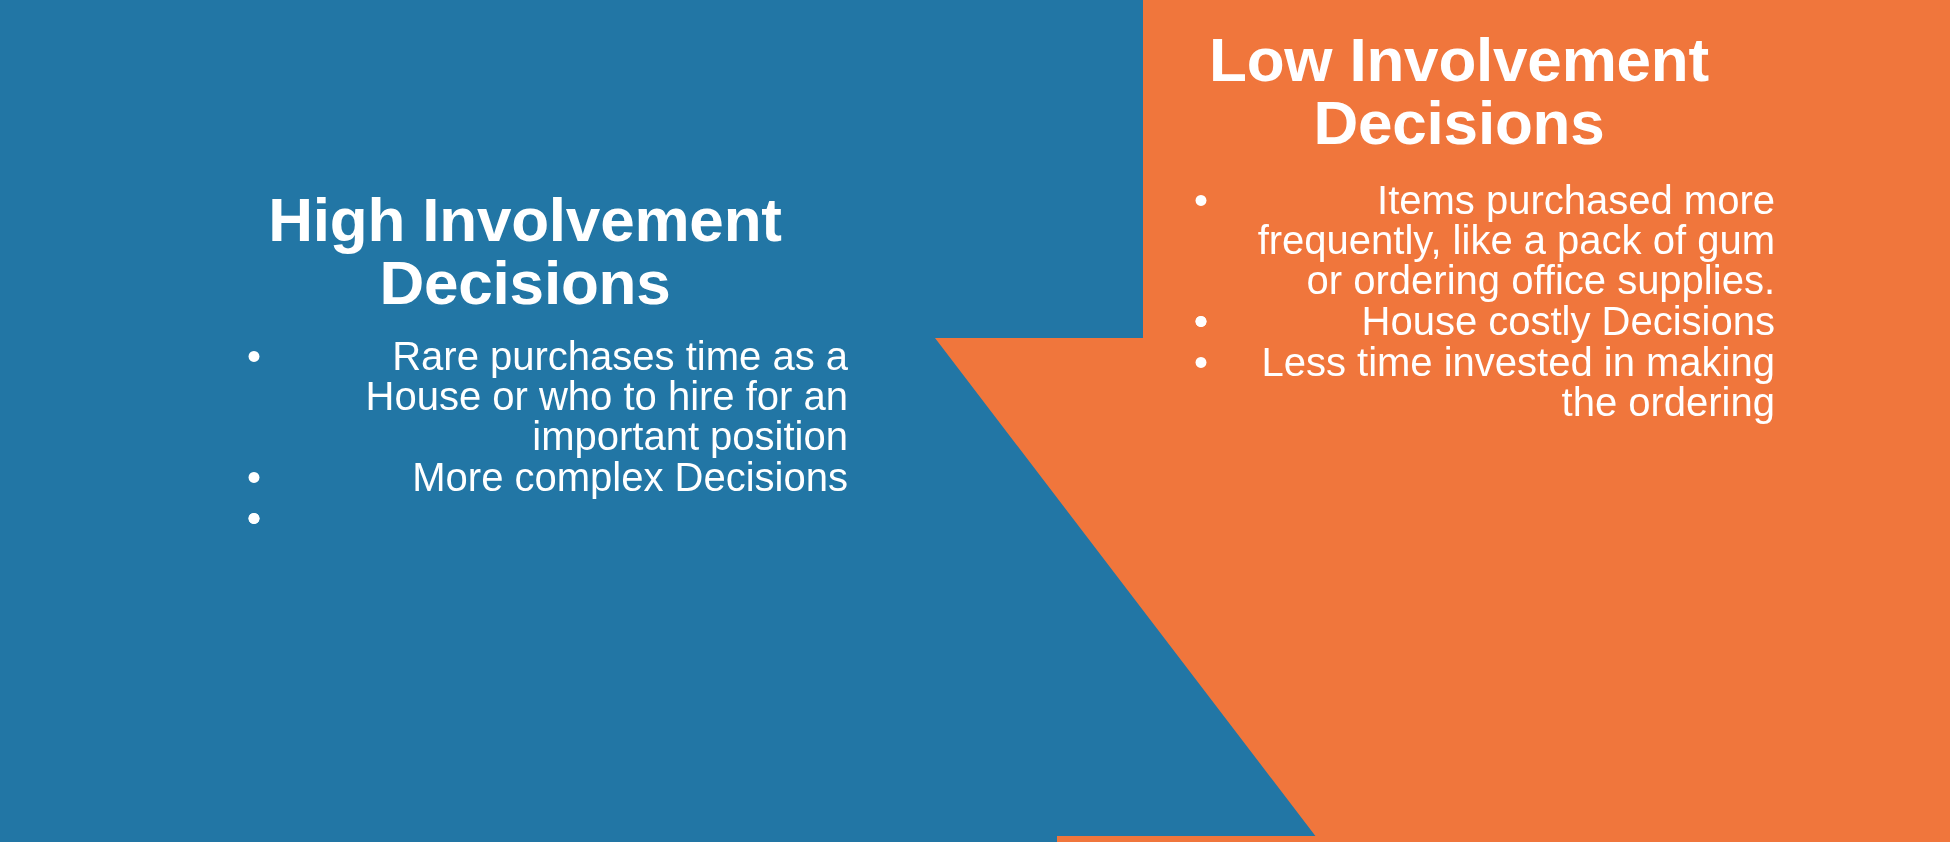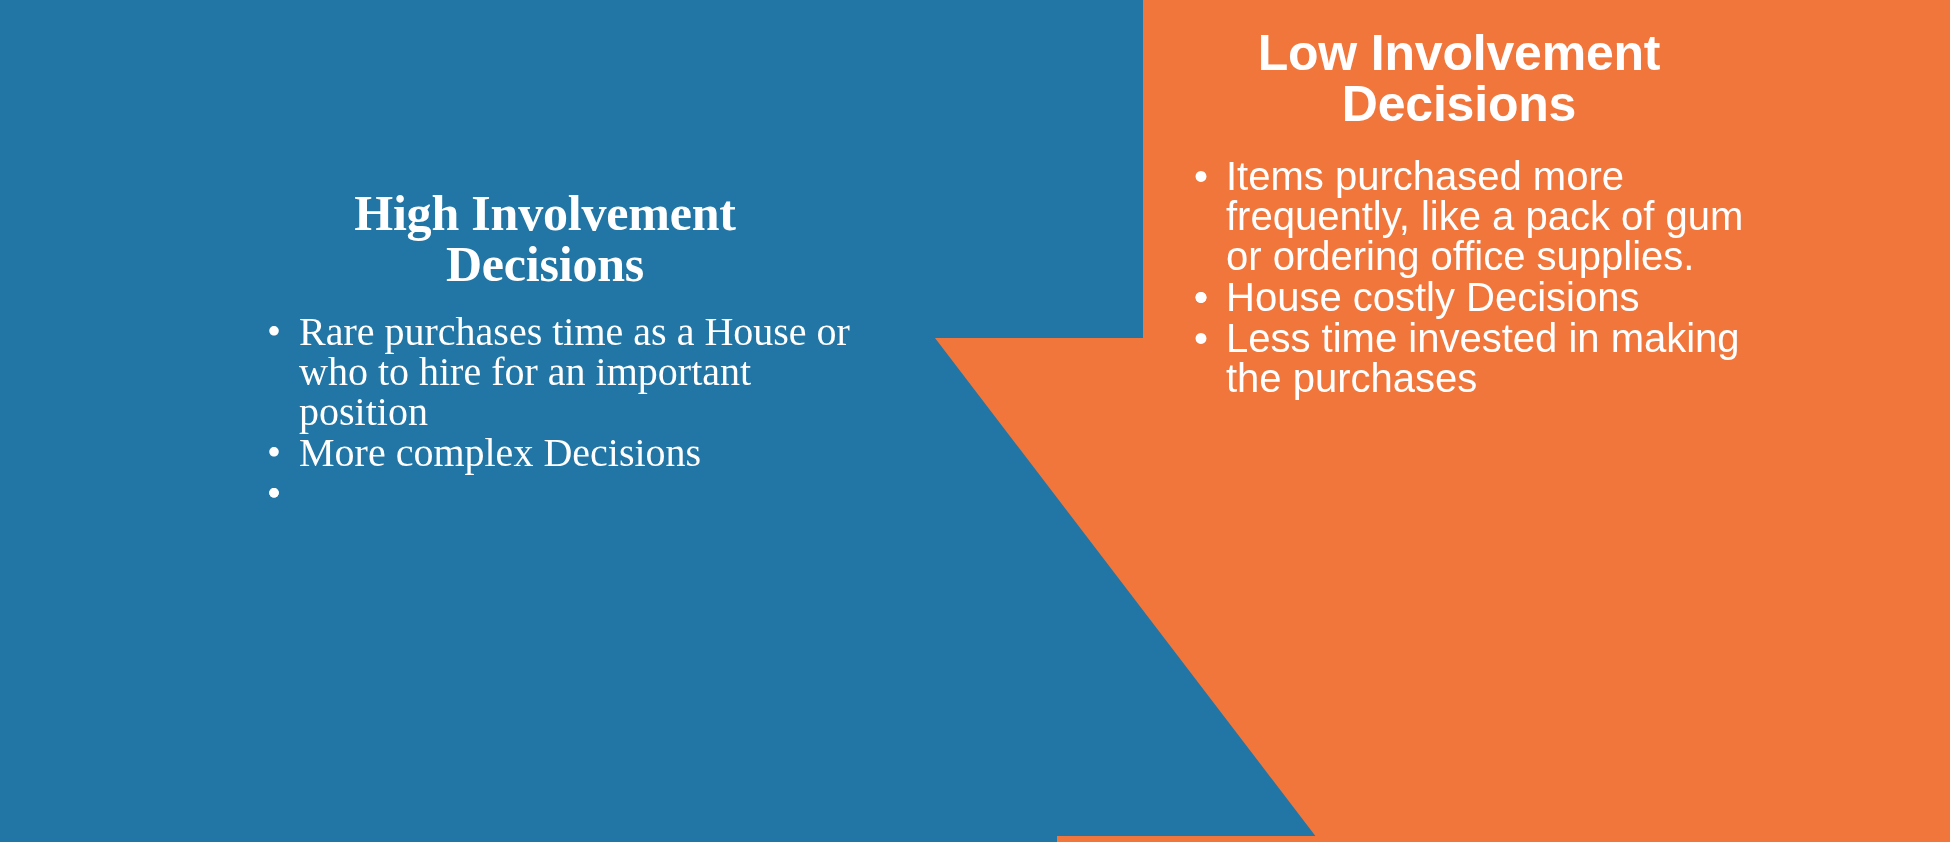--- a/index.html
+++ b/index.html
@@ -33,32 +33,31 @@
     display: block;
     width: 1950px;
     height: 842px;
   }
   
   .panel {
     position: absolute;
     color: #ffffff;
   }
   .panel-left {
-    left: 228px;
+    left: 208px;
     top: 188px;
     width: 640px;
-    font-family: Liberation Serif, serif;
   }
   .panel-right {
     left: 1155px;
     top: 28px;
     width: 620px;
   }
   .panel-title {
-    font-size: 50px;
+    font-size: 62px;
     font-weight: bold;
     line-height: 1.02;
     text-align: center;
     letter-spacing: -0.2px;
     white-space: pre-line;
   }
   .panel-left .panel-title {
     margin: 0 0 22px 0;
     padding-right: 6px;
   }
@@ -83,20 +82,21 @@
     left: 36px;
     top: 0;
     width: 20px;
     text-align: center;
     font-size: 40px;
     line-height: 1.0;
   }
   .bullet-text {
     display: block;
     white-space: pre-line;
+    text-align: right;
   }
   .panel-left .bullet-list { font-size: 40px; }
   .panel-right .bullet-list { font-size: 40px; }
 </style>
 </head>
 <body>
 
 <div class="slide">
 
   <div class="bg-blue">
@@ -143,18 +143,18 @@
       </li>
       <li class="bullet-item">
         <span class="bullet-dot">•</span>
       </li>
       <li class="bullet-item">
         <span class="bullet-dot">•</span>
         <span class="bullet-text">House  costly Decisions</span>
       </li>
       <li class="bullet-item">
         <span class="bullet-dot">•</span>
-        <span class="bullet-text">Less time invested in making the purchases</span>
+        <span class="bullet-text">Less time invested in making the ordering</span>
       </li>
     </ul>
   </div>
 
 </div>
 
 </body></html>

